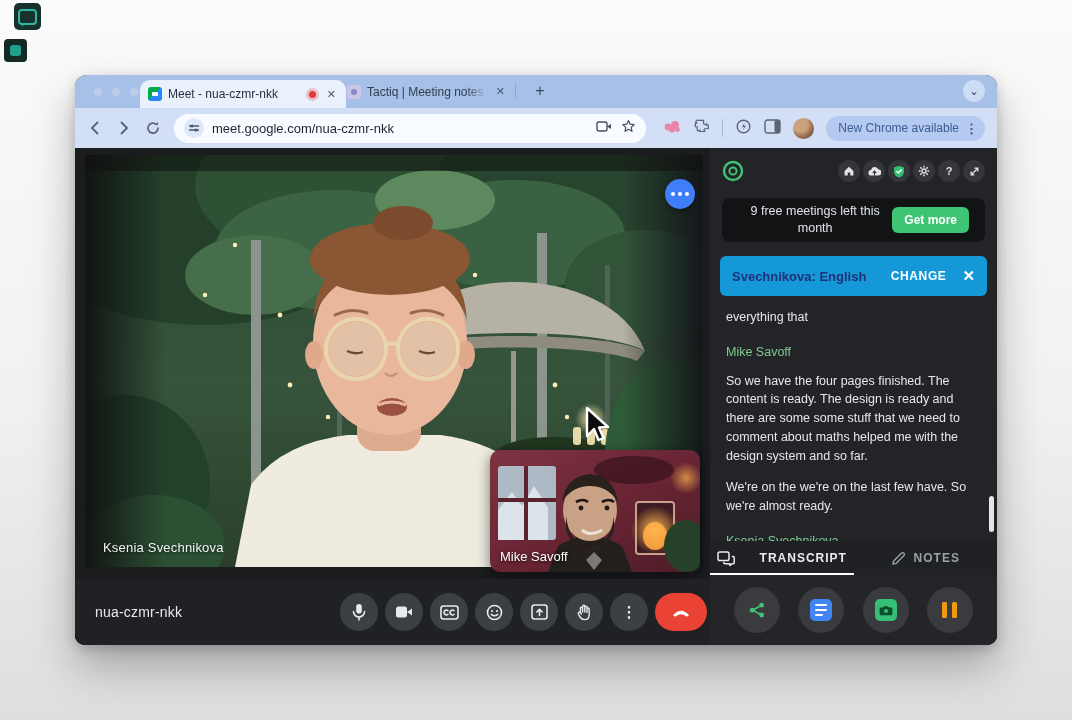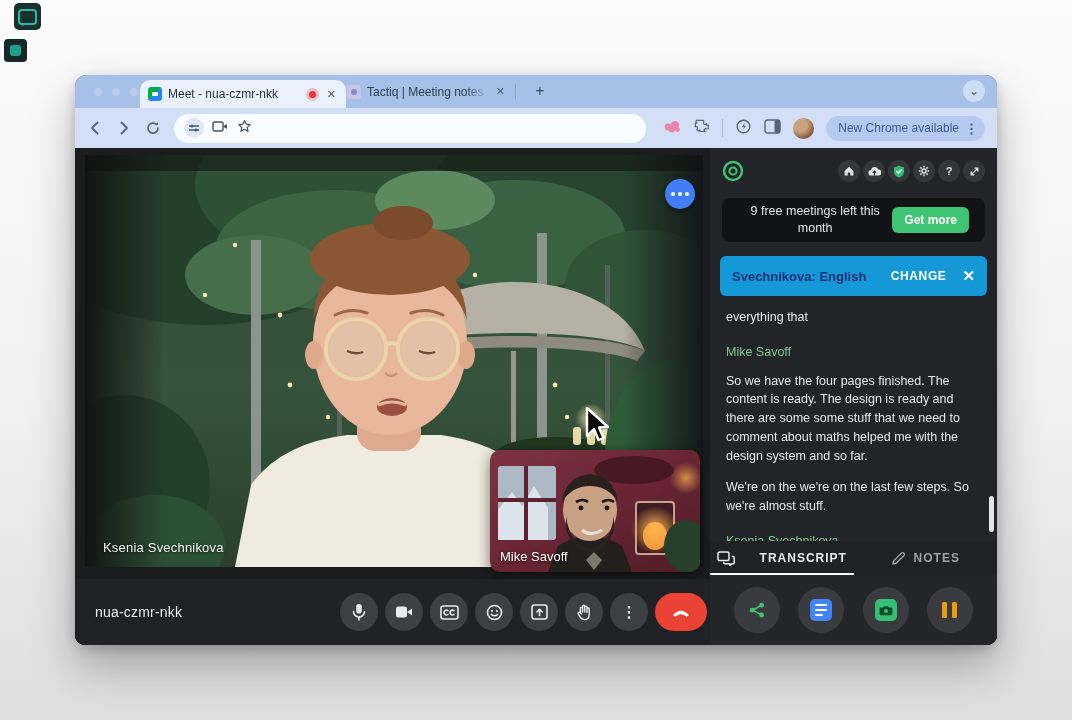--- a/index.html
+++ b/index.html
@@ -182,20 +182,21 @@
       </span>
 
       <div class="urlbar">
         <span class="tunewrap">
           <svg width="12" height="12" viewBox="0 0 12 12">
               <path d="M1 4h10M1 8h10" stroke="#4a5a6e" stroke-width="1.4"></path>
               <circle cx="4" cy="4" r="1.6" fill="#4a5a6e"></circle>
               <circle cx="8" cy="8" r="1.6" fill="#4a5a6e"></circle>
             </svg>
         </span>
+        <span class="urltext">meet.google.com/nua-czmr-nkk</span>
         <span>
           <svg width="17" height="13" viewBox="0 0 17 13">
               <rect x="1" y="2" width="10" height="9" rx="2" fill="none" stroke="#44505f" stroke-width="1.4"></rect>
               <path d="M11 6.5 15 4v5z" fill="#44505f"></path>
             </svg>
         </span>
         <span>
           <svg width="15" height="15" viewBox="0 0 15 15">
               <path d="M7.5 1.6 9.2 5.2l3.9.5-2.9 2.7.8 3.9-3.5-2-3.5 2 .8-3.9L1.9 5.7l3.9-.5z" fill="none" stroke="#44505f" stroke-width="1.2" stroke-linejoin="round"></path>
             </svg>
@@ -496,21 +497,21 @@
         <div class="transbar">
           <span class="translabel">Svechnikova: English</span>
           <span class="changelbl">CHANGE</span>
           <span class="transclose">✕</span>
         </div>
 
         <div class="transcript">
           <div class="t-text">everything that</div>
           <div class="t-speaker">Mike Savoff</div>
           <div class="t-text">So we have the four pages finished. The content is ready. The design is ready and there are some some stuff that we need to comment about maths helped me with the design system and so far.</div>
-          <div class="t-text">We're on the we're on the last few steps. So we're almost stuff.</div>
+          <div class="t-text">We're on the we're on the last few have. So we're almost ready.</div>
           <div class="t-speaker">Ksenia Svechnikova</div>
 
         </div>
 
         <div class="scrollthumb"></div>
 
         <div class="sbtabs">
           <div class="sbtab active">
             <svg width="18" height="15" viewBox="0 0 18 15">
                 <rect x="1" y="1" width="11" height="8.5" rx="1.8" fill="none" stroke="#e8eaed" stroke-width="1.5"></rect>

